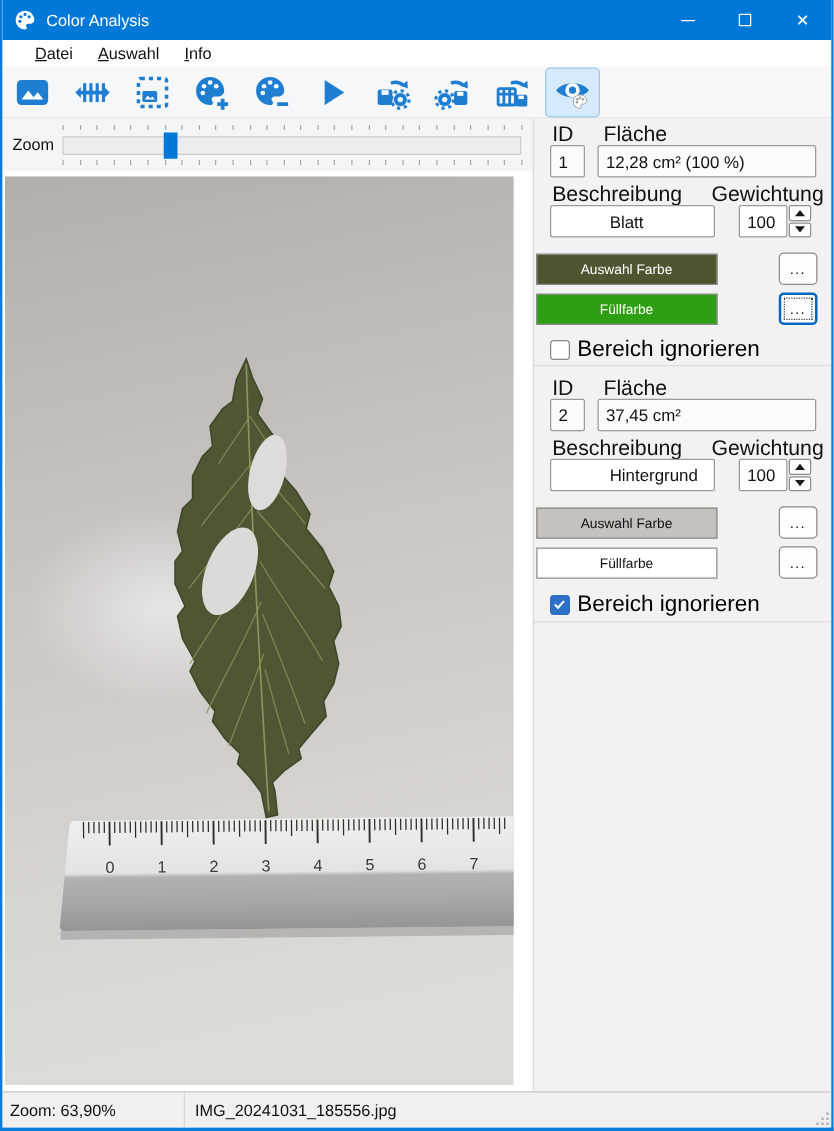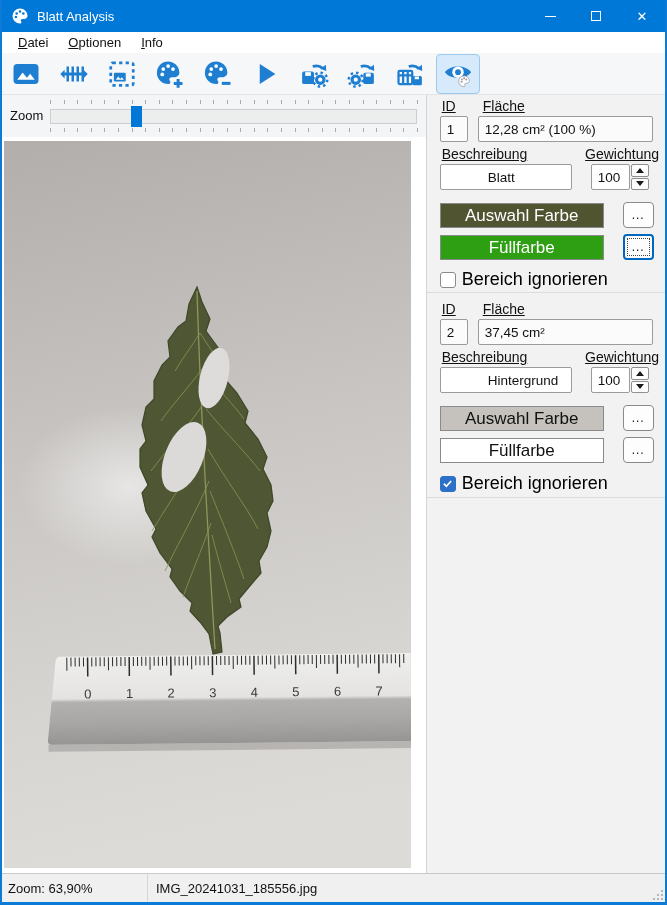--- a/index.html
+++ b/index.html
@@ -10,21 +10,21 @@
   .titlebar { height:32px; background:#0078d7; display:flex; align-items:center; flex-shrink:0; color:#fff; }
   .titlebar .app-icon { width:18px; height:18px; margin:0 8px 0 9px; }
   .titlebar .title { font-size:13px; }
   .win-controls { margin-left:auto; display:flex; height:100%; }
   .win-btn { width:46px; height:100%; display:flex; align-items:center; justify-content:center; cursor:default; }
   .glyph-min { width:11px; height:1px; background:#fff; }
   .glyph-max { width:10px; height:10px; border:1px solid #fff; }
   .glyph-close { color:#fff; font-size:13px; line-height:1; }
 
   
-  .menubar { height:21px; background:#fff; display:flex; align-items:center; padding-left:7px; gap:2px; flex-shrink:0; }
+  .menubar { height:21px; background:#fff; display:flex; align-items:center; padding-left:17px; gap:2px; flex-shrink:0; }
   .menu-item { font-size:13px; color:#111; padding:2px 9px; }
   .menu-item::first-letter { text-decoration:underline; }
 
   
   .toolbar { height:42px; background:#f6f7f8; display:flex; align-items:center; padding-left:2px; gap:4px; flex-shrink:0; border-bottom:1px solid #e3e4e5; }
   .tool-btn { width:44px; height:40px; display:flex; align-items:center; justify-content:center; border-radius:4px; border:1px solid transparent; }
   .tool-btn.active { background:#d6eafb; border-color:#9dc9ec; }
   .tool-btn svg { width:30px; height:30px; }
 
   
@@ -41,33 +41,33 @@
   .tick { position:absolute; width:1px; height:4px; background:#a9aaab; top:0; }
 
   
   .canvas { flex:1; background:#ffffff; position:relative; overflow:hidden; }
   .photo { position:absolute; left:2px; top:4px; width:407px; height:727px; }
 
   
   .panel { width:240px; background:#f2f2f2; border-left:1px solid #d4d4d4; overflow:hidden; }
   .panel-group { position:relative; height:198px; border-bottom:1px solid #dcdcdc; }
   .panel-group.second { height:205px; }
-  .plabel { position:absolute; font-size:14px; color:#111;text-decoration:underline; }
+  .plabel { position:absolute; font-size:17px; color:#111; }
   .pl-id { left:15px; top:3px; } .pl-area { left:56px; top:3px; }
   .pl-desc { left:15px; top:51px; } .pl-weight { right:6px; top:51px; }
   .pfield { position:absolute; font-size:13.5px; color:#111; background:#fdfdfd; border:1px solid #9b9b9b; border-radius:2px; display:flex; align-items:center; padding:0 6px; height:26px; }
   .pf-id { left:13px; top:21px; width:28px; background:#fbfbfb; }
   .pf-area { left:51px; top:21px; width:175px; background:#fbfbfb; }
   .pf-desc { left:13px; top:69px; width:132px; background:#fff;padding-left:47px; }
   .pf-weight { left:164px; top:69px; width:39px; background:#fff; }
   .spinner { position:absolute; left:204px; top:69px; width:18px; height:26px; display:flex; flex-direction:column; gap:1px; }
   .spin-btn { flex:1; background:#fdfdfd; border:1px solid #8f8f8f; border-radius:2px; display:flex; align-items:center; justify-content:center; }
   .arr-up { width:0; height:0; border-left:4px solid transparent; border-right:4px solid transparent; border-bottom:5px solid #1a1a1a; }
   .arr-down { width:0; height:0; border-left:4px solid transparent; border-right:4px solid transparent; border-top:5px solid #1a1a1a; }
-  .color-btn { position:absolute; left:13px; width:164px; height:25px; display:flex; align-items:center; justify-content:center; font-size:17px; border:1px solid #8a8a8a; }
+  .color-btn { position:absolute; left:2px; width:145px; height:25px; display:flex; align-items:center; justify-content:center; font-size:11px; border:1px solid #8a8a8a; }
   .cb-sel { top:108px; } .cb-fill { top:140px; }
   .more-btn { position:absolute; left:196px; width:31px; height:26px; background:#fdfdfd; border:1px solid #8a8a8a; border-radius:4px; display:flex; align-items:center; justify-content:center; font-size:12px; color:#111; letter-spacing:1px; }
   .mb-1 { top:107px; } .mb-2 { top:139px; }
   .more-btn.focused { border:2px solid #0067c0; outline:1px dotted #444; outline-offset:-5px; }
   .check-row { position:absolute; left:13px; top:174px; display:flex; align-items:center; gap:6px; }
   .checkbox { width:16px; height:16px; border:1px solid #8a8a8a; border-radius:3px; background:#fff; display:flex; align-items:center; justify-content:center; }
   .checkbox.checked { background:#2d70c6; border-color:#2d70c6; }
   .checkbox svg { width:11px; height:11px; display:none; }
   .checkbox.checked svg { display:block; }
   .check-label { font-size:18px; color:#000000; }
@@ -85,37 +85,37 @@
 <div class="window">
 
   <div class="titlebar">
     <svg class="app-icon" viewBox="0 0 24 24">
       <path fill="#fff" d="M12 2a10 10 0 1 0 0 20c2.6 0 2.2-2.1 1.3-3.1-.9-1.1.1-2.9 2.1-2.9h2.1c2.5 0 4.5-2 4.5-4C22 6.5 17.5 2 12 2z"></path>
       <circle cx="7.6" cy="8.6" r="1.7" fill="#0078d7"></circle>
         <circle cx="12" cy="6" r="1.7" fill="#0078d7"></circle>
       <circle cx="16.4" cy="8.6" r="1.7" fill="#0078d7"></circle>
         <circle cx="6.6" cy="13.4" r="1.7" fill="#0078d7"></circle>
     </svg>
-    <span class="title">Blatt Analysis</span>
+    <span class="title">Color Analysis</span>
     <div class="win-controls">
       <div class="win-btn">
           <span class="glyph-min"></span>
         </div>
       <div class="win-btn">
           <span class="glyph-max"></span>
         </div>
       <div class="win-btn">
           <span class="glyph-close">✕</span>
         </div>
     </div>
   </div>
 
   <div class="menubar">
     <span class="menu-item">Datei</span>
-    <span class="menu-item">Optionen</span>
+    <span class="menu-item">Auswahl</span>
     <span class="menu-item">Info</span>
   </div>
 
   <div class="toolbar">
     <div class="tool-btn">
       <svg viewBox="0 0 24 24">
         <rect x="2" y="4" width="20" height="16" rx="3" fill="#1e7ed2"></rect>
         <path d="M5 16.5 l4.3-5.8 3.4 4.3 2.6-3.2 3.7 4.7z" fill="#fff"></path>
       </svg>
     </div>

